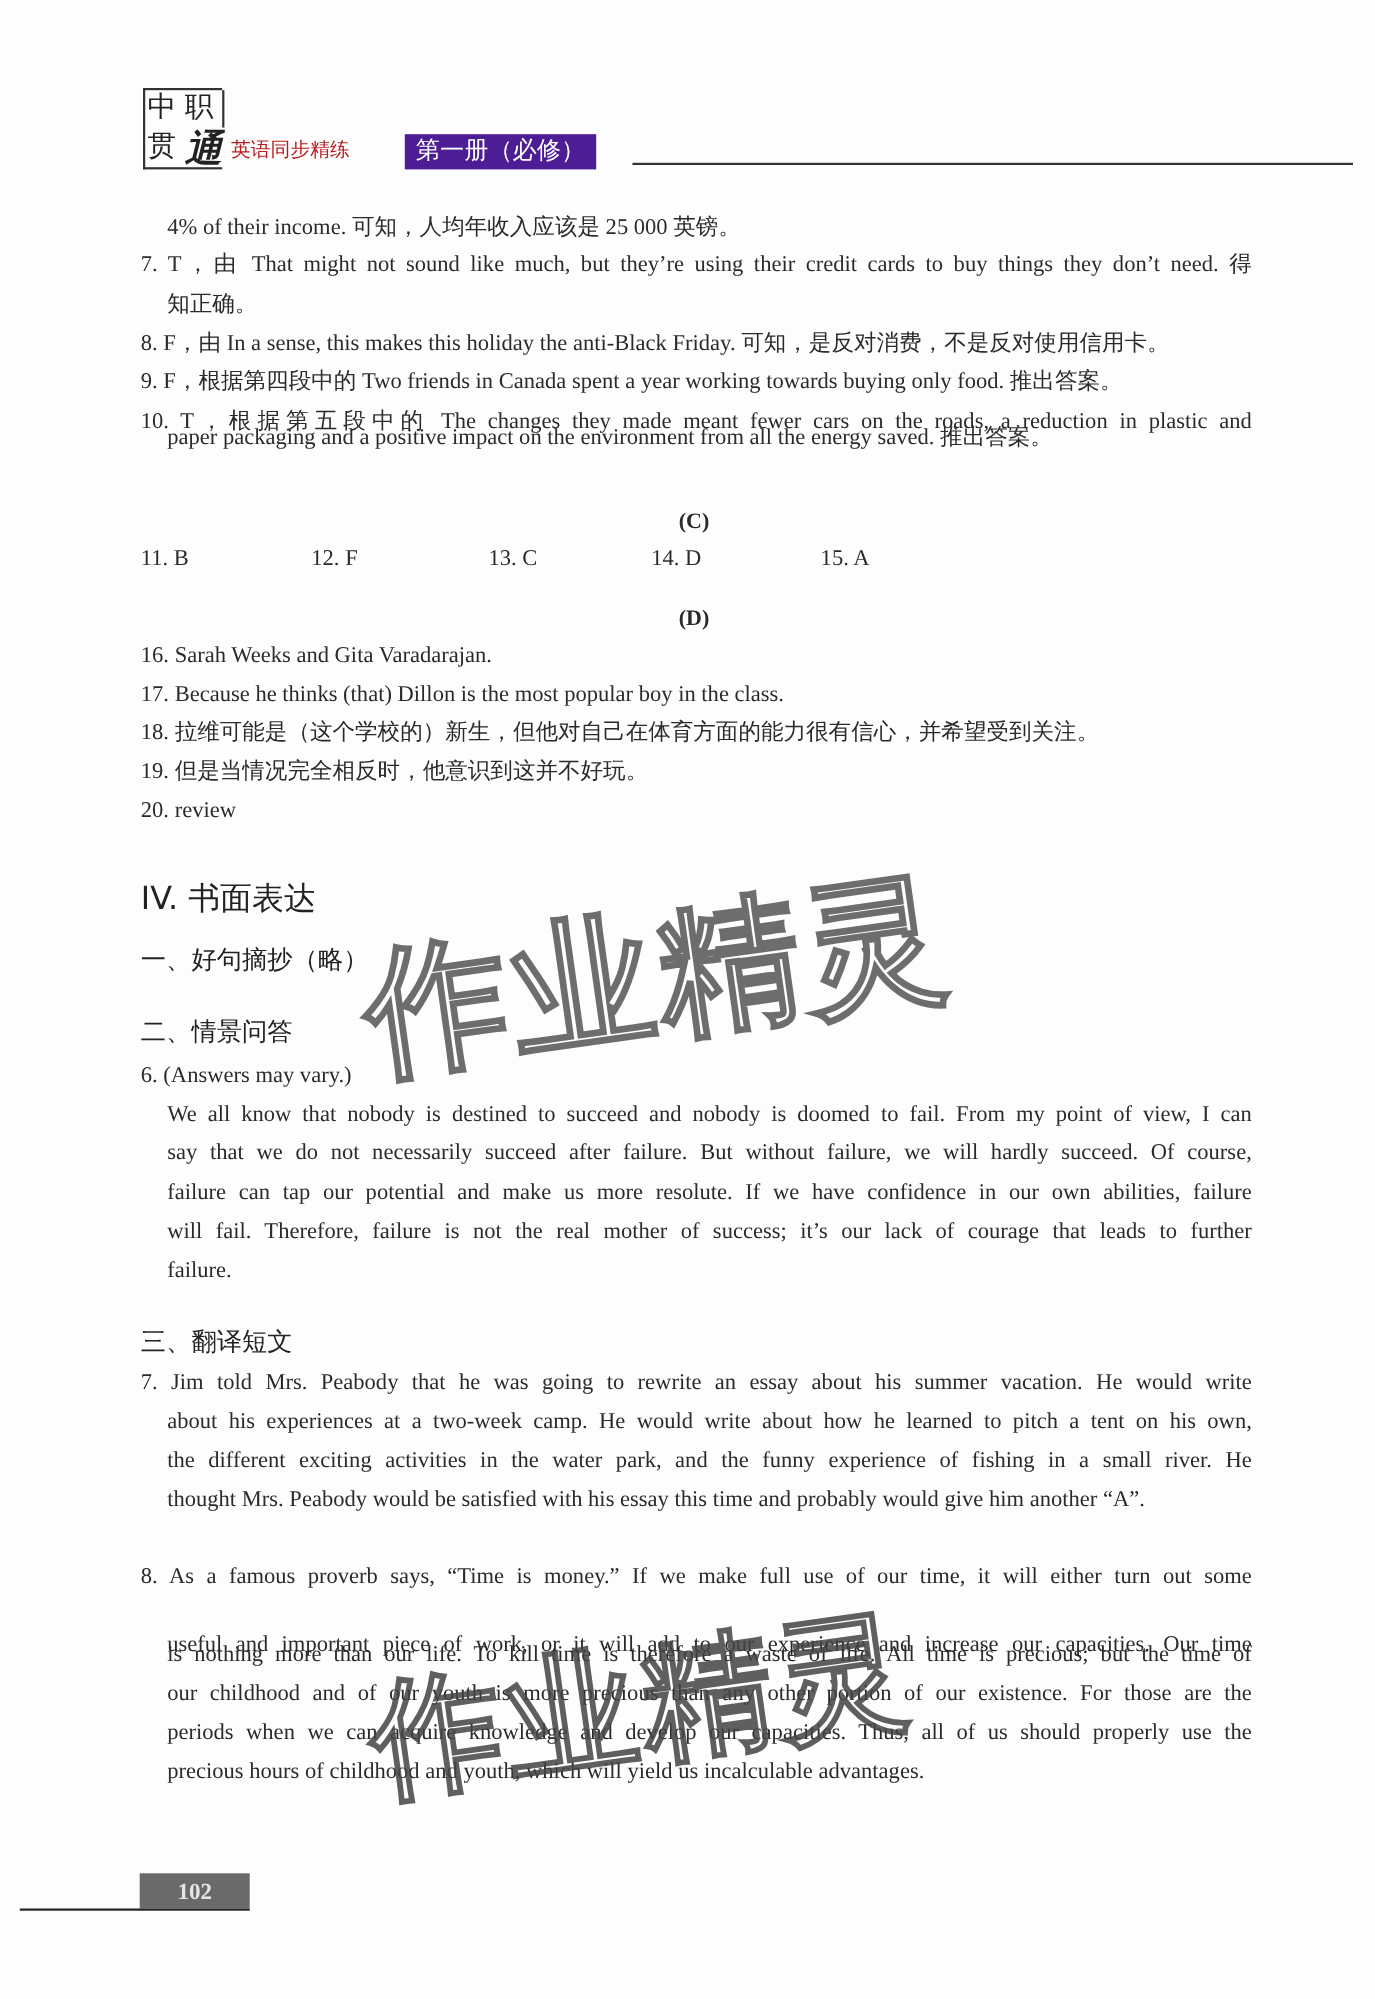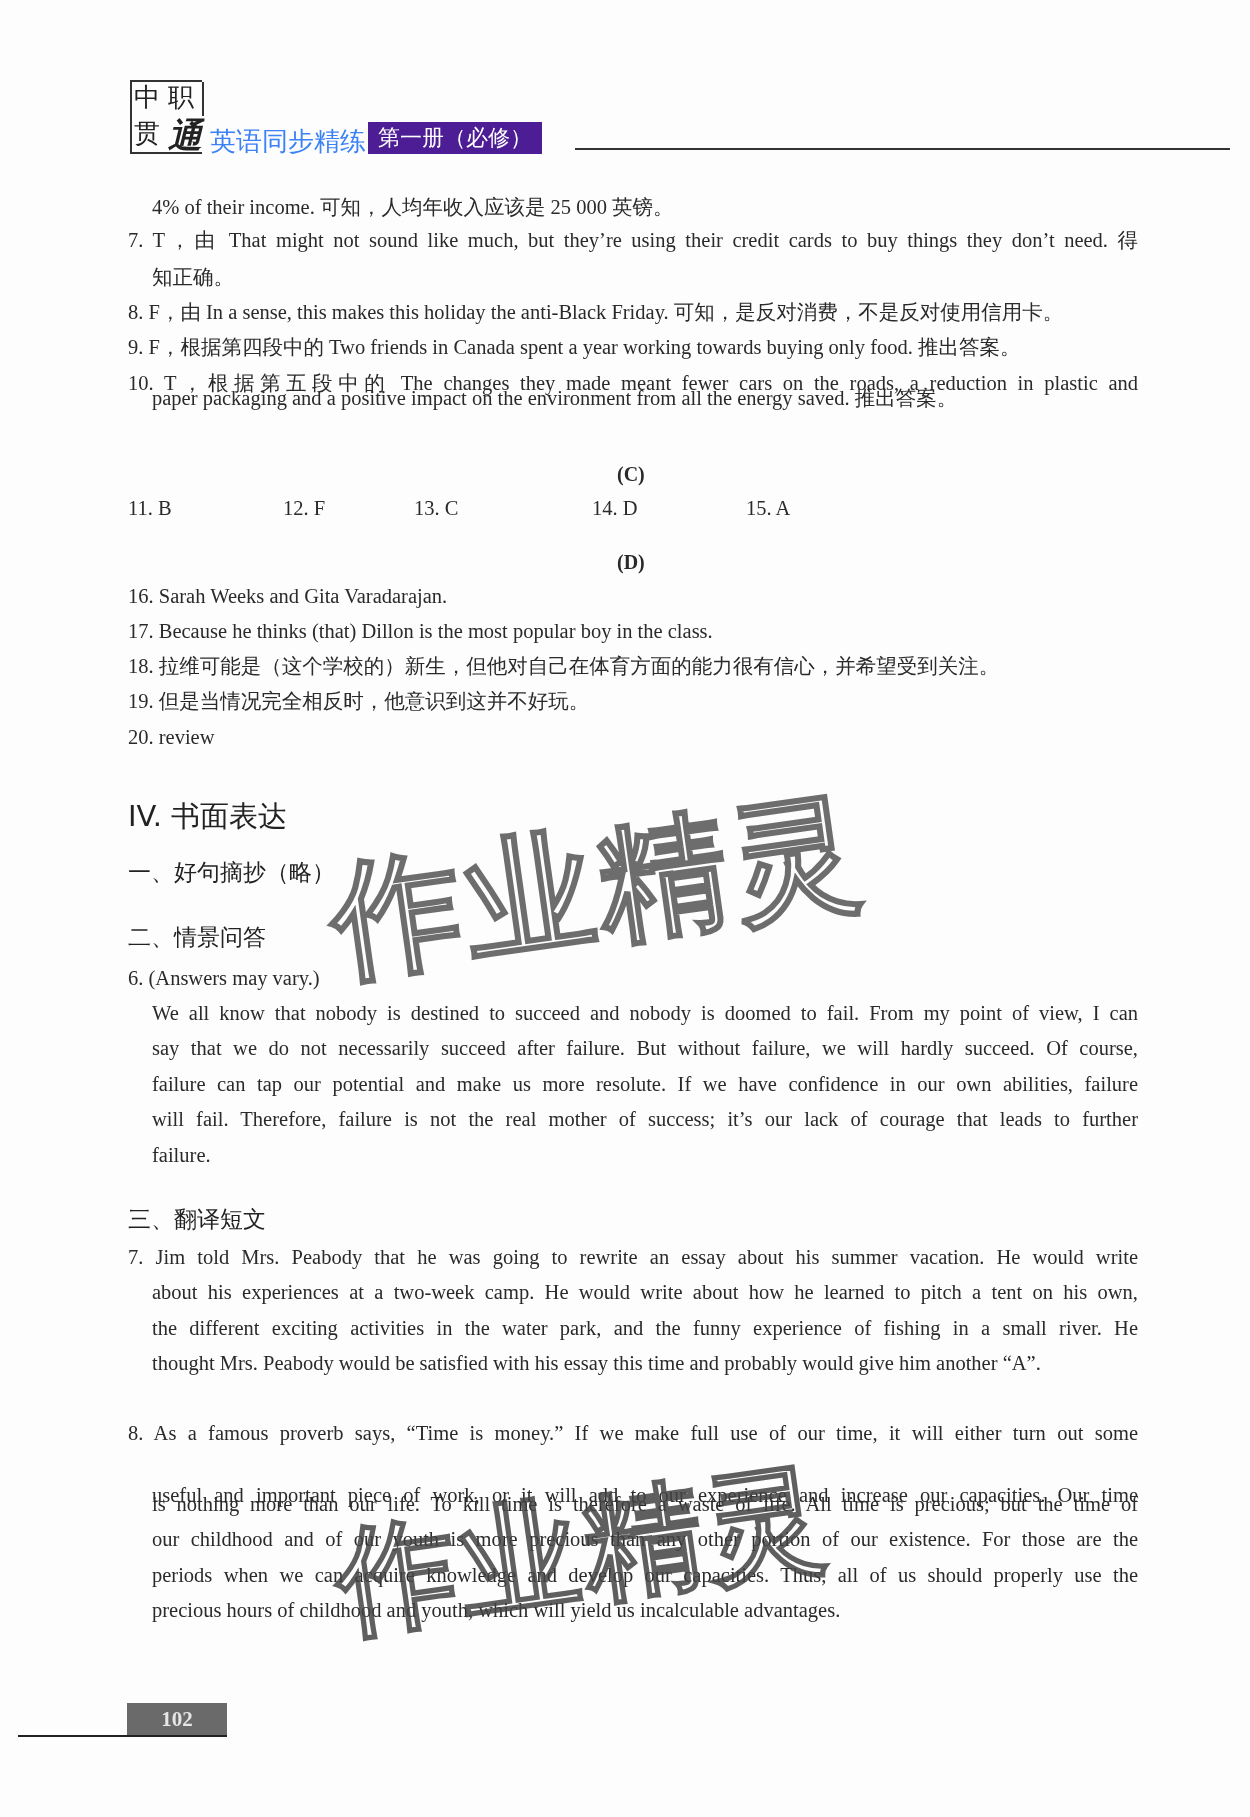--- a/index.html
+++ b/index.html
@@ -13,21 +13,21 @@
   .logo-box {
     position: absolute; left: 130px; top: 80px; width: 70px; height: 70px;
     border-left: 2px solid #333; border-top: 2px solid #333; border-bottom: 2px solid #333;
   }
   .logo-box::after { content: ""; position: absolute; right: -2px; top: 0; height: 34px; border-right: 2px solid #333; }
   .logo-ch { position: absolute; font-family: "DejaVu Sans", sans-serif; font-size: 26px; color: #222; line-height: 1; }
   .lc1 { left: 134px; top: 84px; }
   .lc2 { left: 168px; top: 84px; }
   .lc3 { left: 134px; top: 120px; }
   .lc4 { left: 168px; top: 118px; font-family: "DejaVu Serif", serif; font-weight: bold; font-size: 34px; font-style: italic; }
-  .hdr-title { position: absolute; left: 210px; top: 124px; font-family: "DejaVu Sans", sans-serif; font-size: 26px; color: #3b82f6; }
+  .hdr-title { position: absolute; left: 210px; top: 124px; font-family: "DejaVu Sans", sans-serif; font-size: 18px; color: #b91c1c; }
   .hdr-badge {
     position: absolute; left: 368px; top: 122px; height: 32px; padding: 0 10px;
     background: #4c1d95; color: #fff; font-family: "DejaVu Sans", sans-serif; font-size: 22px; line-height: 32px;
   }
   .hdr-rule { position: absolute; left: 575px; top: 148px; width: 655px; height: 2px; background: #333; }
 
   
   .line { position: absolute; font-size: 20.5px; line-height: 1; white-space: nowrap; }
   .just { position: absolute; font-size: 20.5px; line-height: 1; text-align: justify; text-align-last: justify; white-space: nowrap; }
   .center-h { position: absolute; font-size: 20px; font-weight: bold; }
@@ -66,21 +66,21 @@
   <div class="just" style="left:128px; top:230px; width:1010px;">7. T，由 That might not sound like much, but they’re using their credit cards to buy things they don’t need. 得</div>
   <div class="line" style="left:152px; top:267px;">知正确。</div>
   <div class="line" style="left:128px; top:302px;">8. F，由 In a sense, this makes this holiday the anti-Black Friday. 可知，是反对消费，不是反对使用信用卡。</div>
   <div class="line" style="left:128px; top:337px;">9. F，根据第四段中的 Two friends in Canada spent a year working towards buying only food. 推出答案。</div>
   <div class="just" style="left:128px; top:373px; width:1010px;">10. T，根据第五段中的 The changes they made meant fewer cars on the roads, a reduction in plastic and</div>
   <div class="line" style="left:152px; top:388px;">paper packaging and a positive impact on the environment from all the energy saved. 推出答案。</div>
 
   <div class="center-h" style="left:617px; top:463px;">(C)</div>
   <div class="line" style="left:128px; top:498px;">11. B</div>
   <div class="line" style="left:283px; top:498px;">12. F</div>
-  <div class="line" style="left:414px; top:498px;">13. C</div>
+  <div class="line" style="left:444px; top:498px;">13. C</div>
   <div class="line" style="left:592px; top:498px;">14. D</div>
   <div class="line" style="left:746px; top:498px;">15. A</div>
 
   <div class="center-h" style="left:617px; top:551px;">(D)</div>
   <div class="line" style="left:128px; top:586px;">16. Sarah Weeks and Gita Varadarajan.</div>
   <div class="line" style="left:128px; top:621px;">17. Because he thinks (that) Dillon is the most popular boy in the class.</div>
   <div class="line" style="left:128px; top:656px;">18. 拉维可能是（这个学校的）新生，但他对自己在体育方面的能力很有信心，并希望受到关注。</div>
   <div class="line" style="left:128px; top:691px;">19. 但是当情况完全相反时，他意识到这并不好玩。</div>
   <div class="line" style="left:128px; top:727px;">20. review</div>
 

